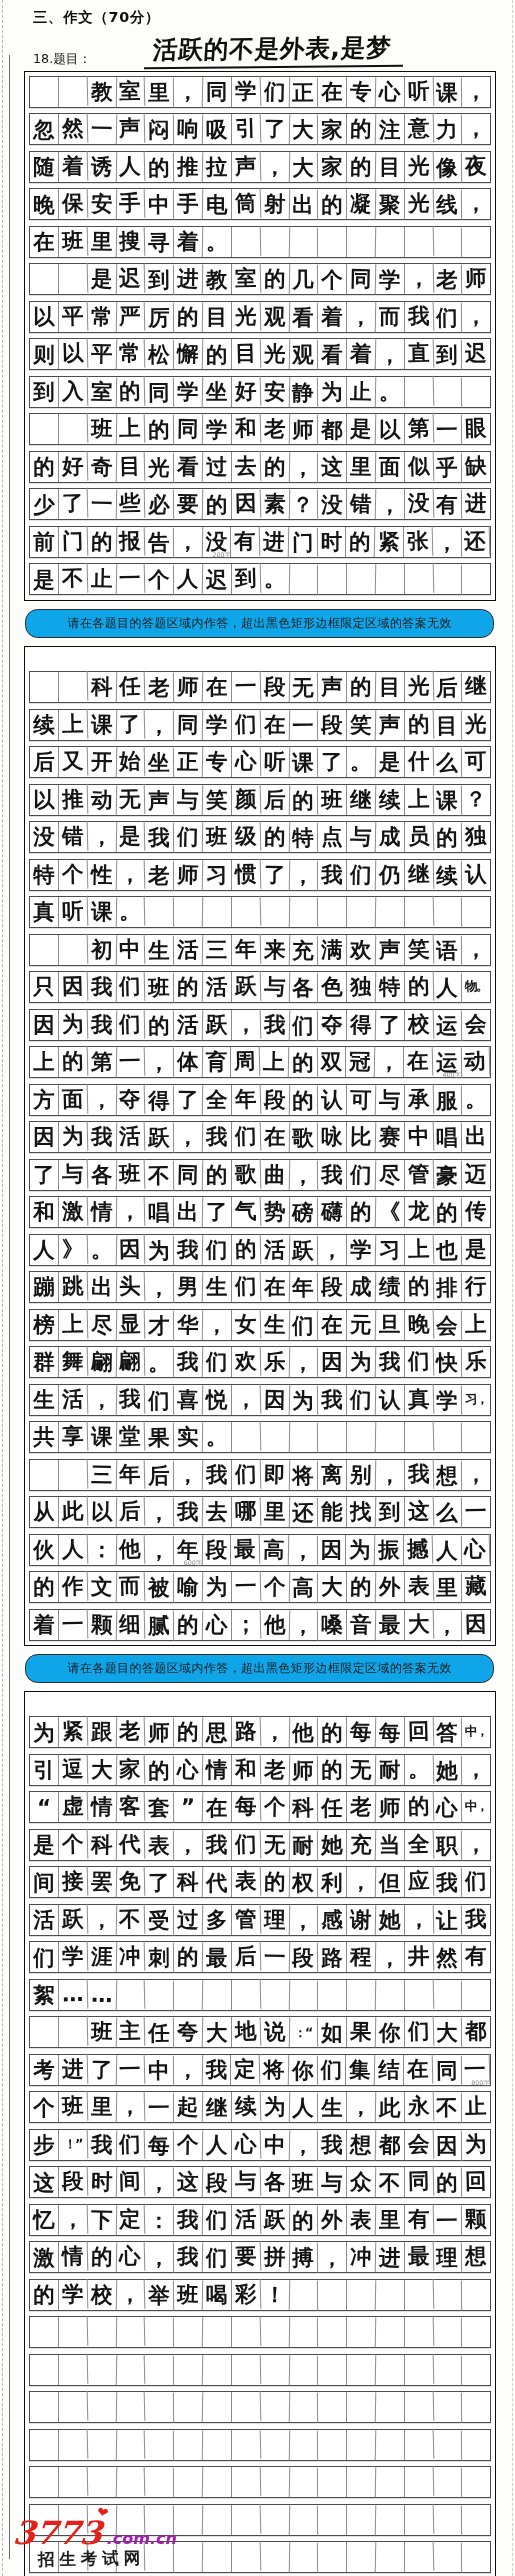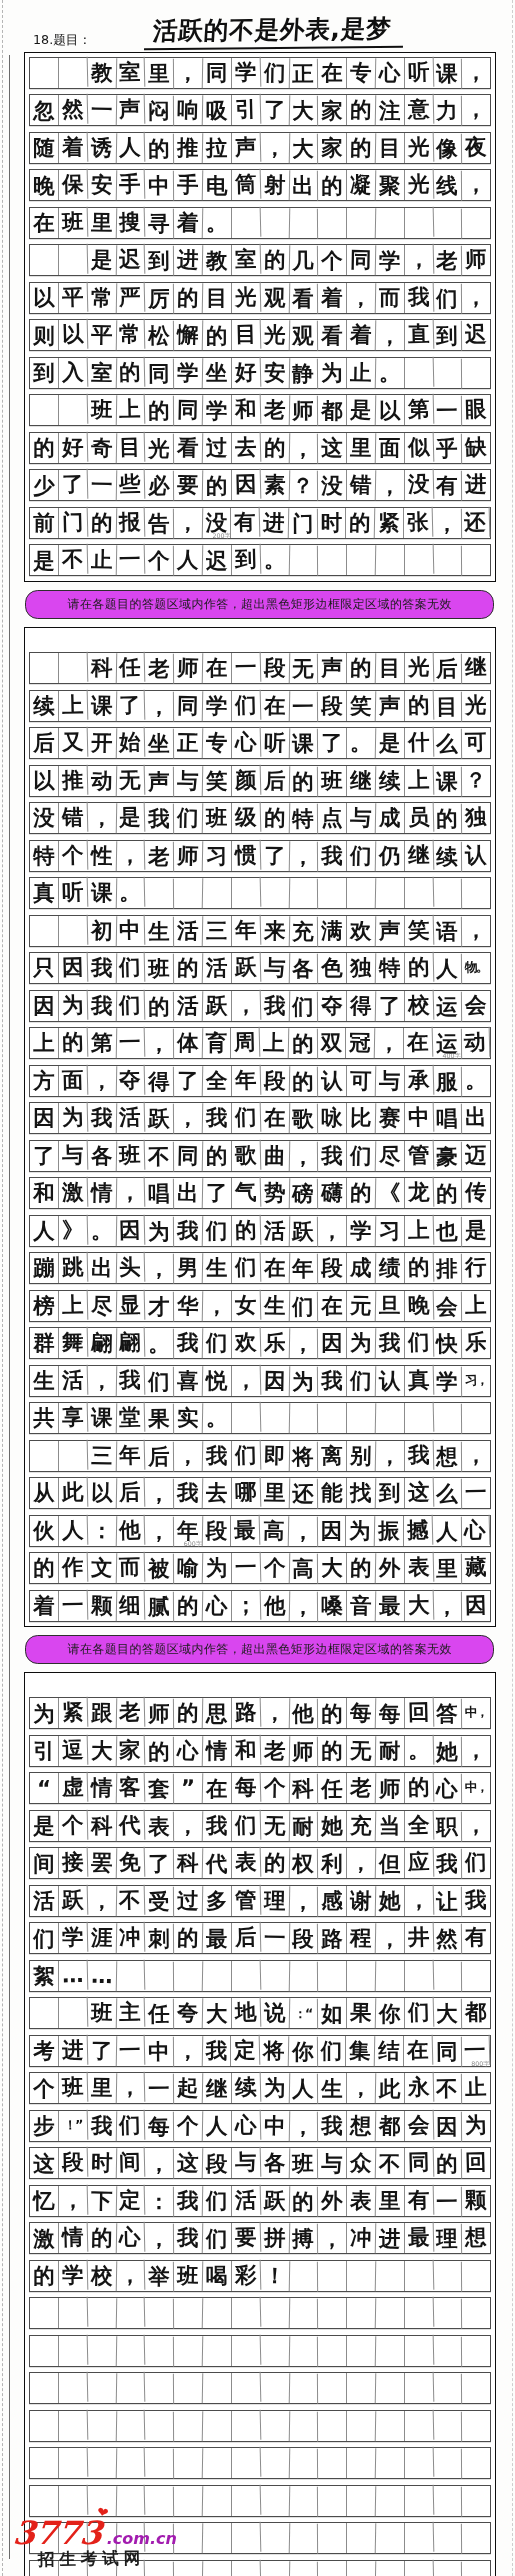--- a/index.html
+++ b/index.html
@@ -48,21 +48,21 @@
   .cell:nth-child(5n){transform:rotate(-0.5deg) translateY(0.8px);}
   .cell.tight{font-size:12.7px;letter-spacing:-1.6px;font-weight:700;}
   .wc-marker{
     position:absolute;bottom:-3.2px;font-size:6.3px;color:#8a8a8a;font-weight:400;
     transform:none;letter-spacing:0;z-index:3;background:transparent;
   }
 
   .notice{
     margin:8px 20.6px 8px 25px;height:27px;
     border:1.6px solid #2e2e2e;border-radius:12.7px;
-    display:flex;align-items:center;justify-content:center;background:#d946ef;
+    display:flex;align-items:center;justify-content:center;background:#0ea5e9;
   }
   .notice span{font-size:12px;color:#1c1c1c;letter-spacing:0.4px;font-weight:500;}
 
   .watermark{position:absolute;left:16px;top:2517px;z-index:5;line-height:1;}
   .wm-line1{display:flex;align-items:flex-end;position:relative;}
   .wm-num{
     font-family:"DejaVu Serif",serif;font-style:italic;font-weight:900;
     font-size:32px;color:#e32119;letter-spacing:0;transform:skewX(-8deg);
   }
   .wm-domain{font-size:16px;font-weight:800;font-style:italic;color:#a21caf;margin-left:1.6px;padding-bottom:2.4px;}
@@ -76,20 +76,21 @@
   }
 </style>
 </head>
 <body>
 
 <div class="edge-left-dashed"></div>
 <div class="edge-left-solid"></div>
 <div class="edge-right-dashed"></div>
 
 <header>
+  <div class="sec-title">三、作文（70分）</div>
   <div class="q-row">
     <span class="q-label">18.题目：</span>
     <span class="essay-title">活跃的不是外表,是梦</span>
   </div>
 </header>
 
 <section class="answer-box">
     <div class="grid-row">
       <span class="cell"></span>
       <span class="cell"></span>

